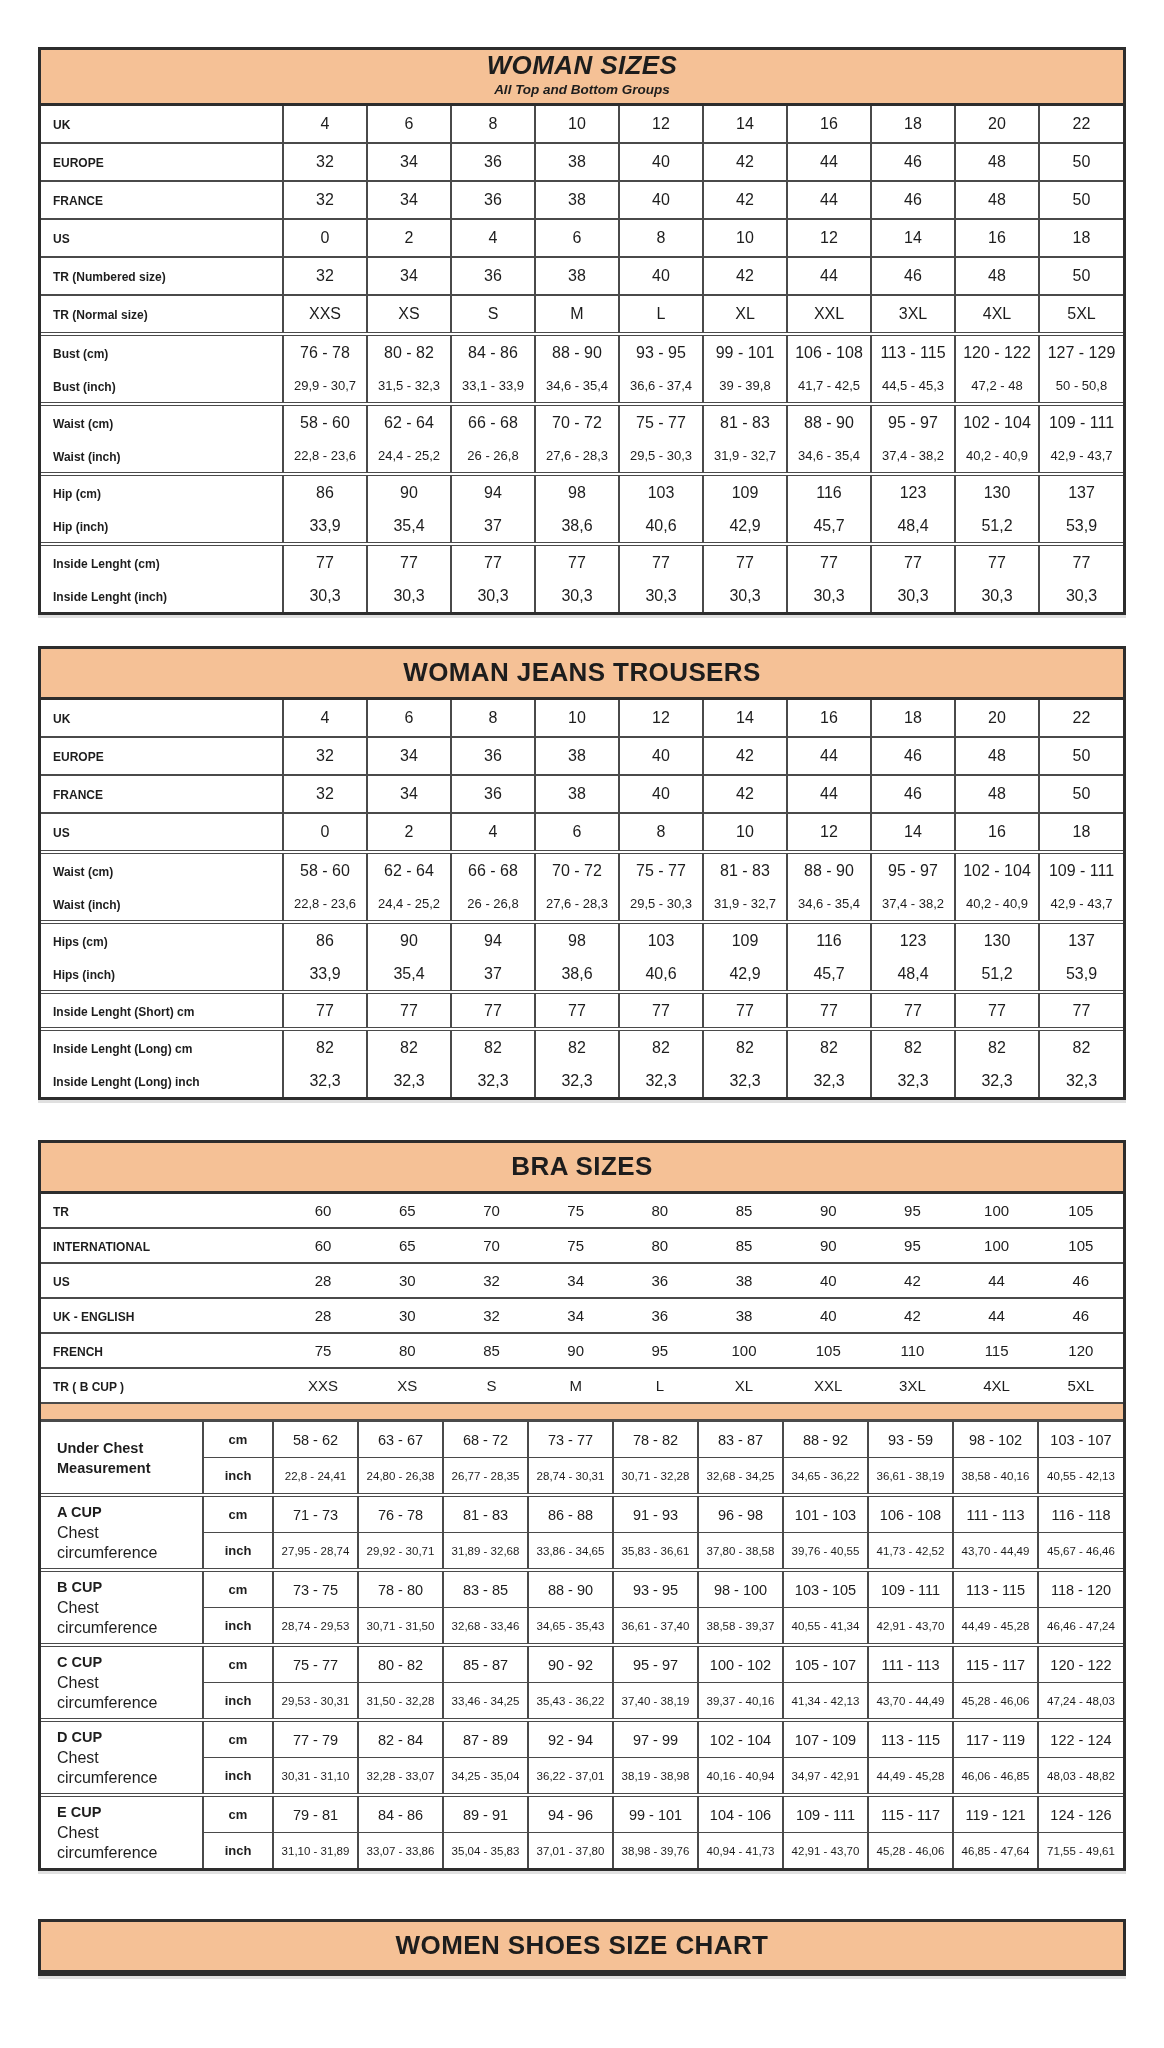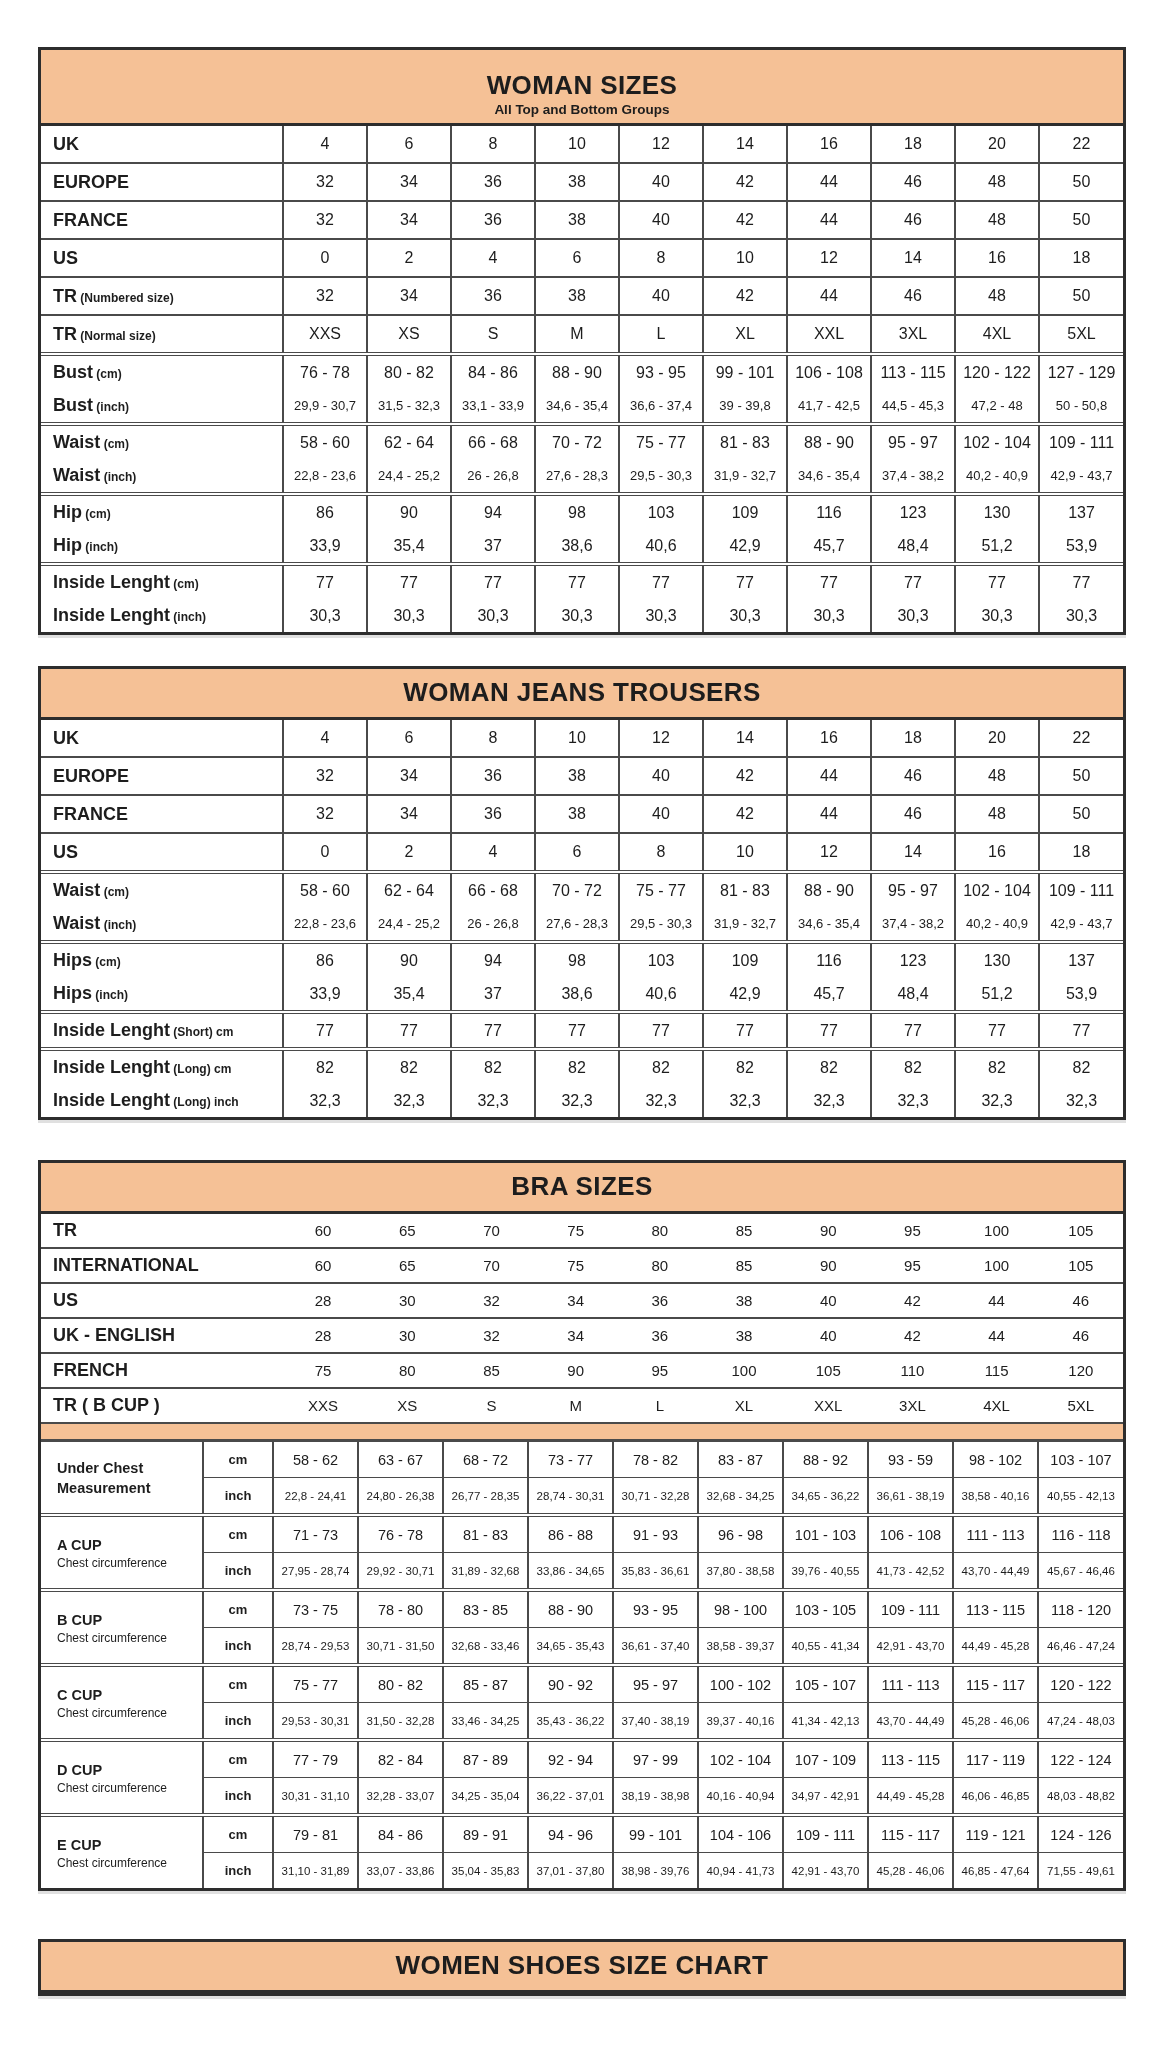--- a/index.html
+++ b/index.html
@@ -22,33 +22,33 @@
   .t2{margin-top:31px}
   .t3{margin-top:40px}
   .t4{margin-top:48px}
 
   .table-header{
     background:var(--peach);
     border-bottom:3px solid var(--frame);
     text-align:center;
     padding:8px 0 9px;
   }
-  .table-header.with-sub{padding:20px 0 6px;}
+  .table-header.with-sub{padding:0 0 6px;font-style:italic;}
   .table-title{font-size:26px;font-weight:bold;letter-spacing:.4px;}
   .table-subtitle{font-size:13.5px;font-weight:bold;margin-top:1px;}
 
   table{width:100%;border-collapse:collapse;table-layout:fixed;}
   td{
     text-align:center;vertical-align:middle;padding:0 3px;
     color:var(--ink);overflow:hidden;
   }
   td.label{text-align:left;padding-left:12px;font-weight:bold;}
-  .lmain{font-size:18px;}
+  .lmain{font-size:12px;}
   .lnote{font-size:12px;}
-  .lsub{font-size:12px;font-weight:normal;margin-top:1px;}
+  .lsub{font-size:16px;font-weight:normal;margin-top:1px;}
 
   tr.sep-line > td{border-top:2px solid var(--line);}
   tr.sep-group > td{border-top:4px double var(--line);}
   tr.sep-thin > td{border-top:1px solid var(--line);}
   tr.sep-none > td{border-top:0;}
   td.vline{border-left:2px solid var(--line);}
 
   
   table.grid td{height:36px;}
   table.grid tr.pair td{height:33px;}

